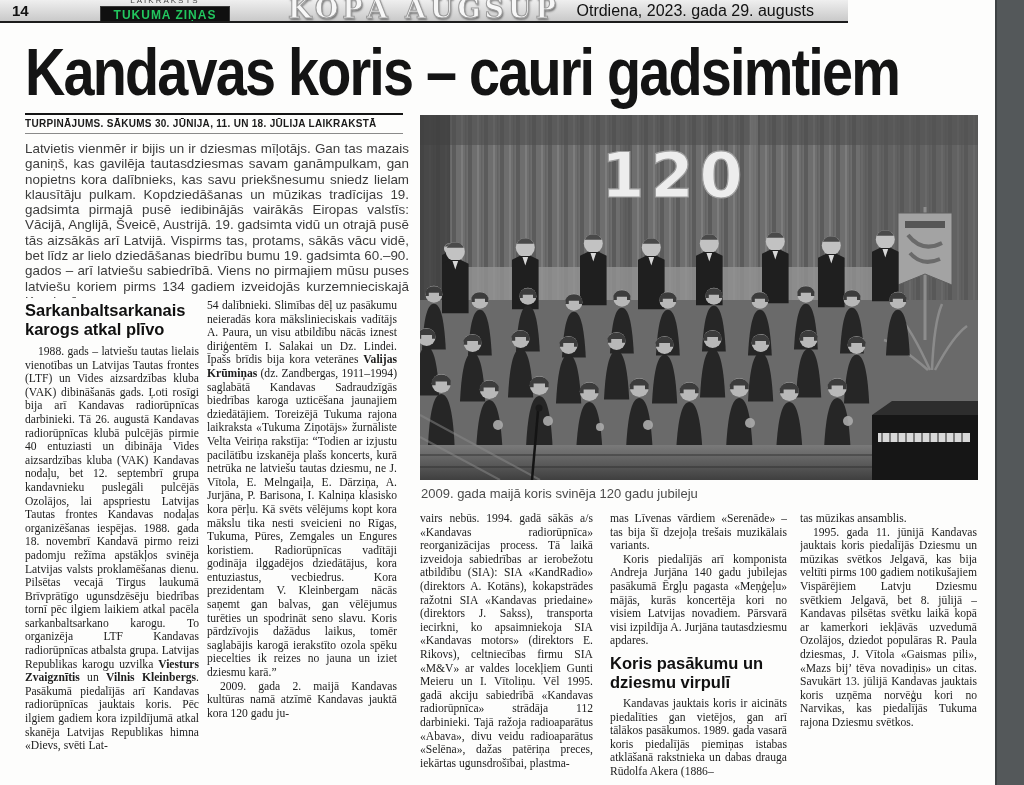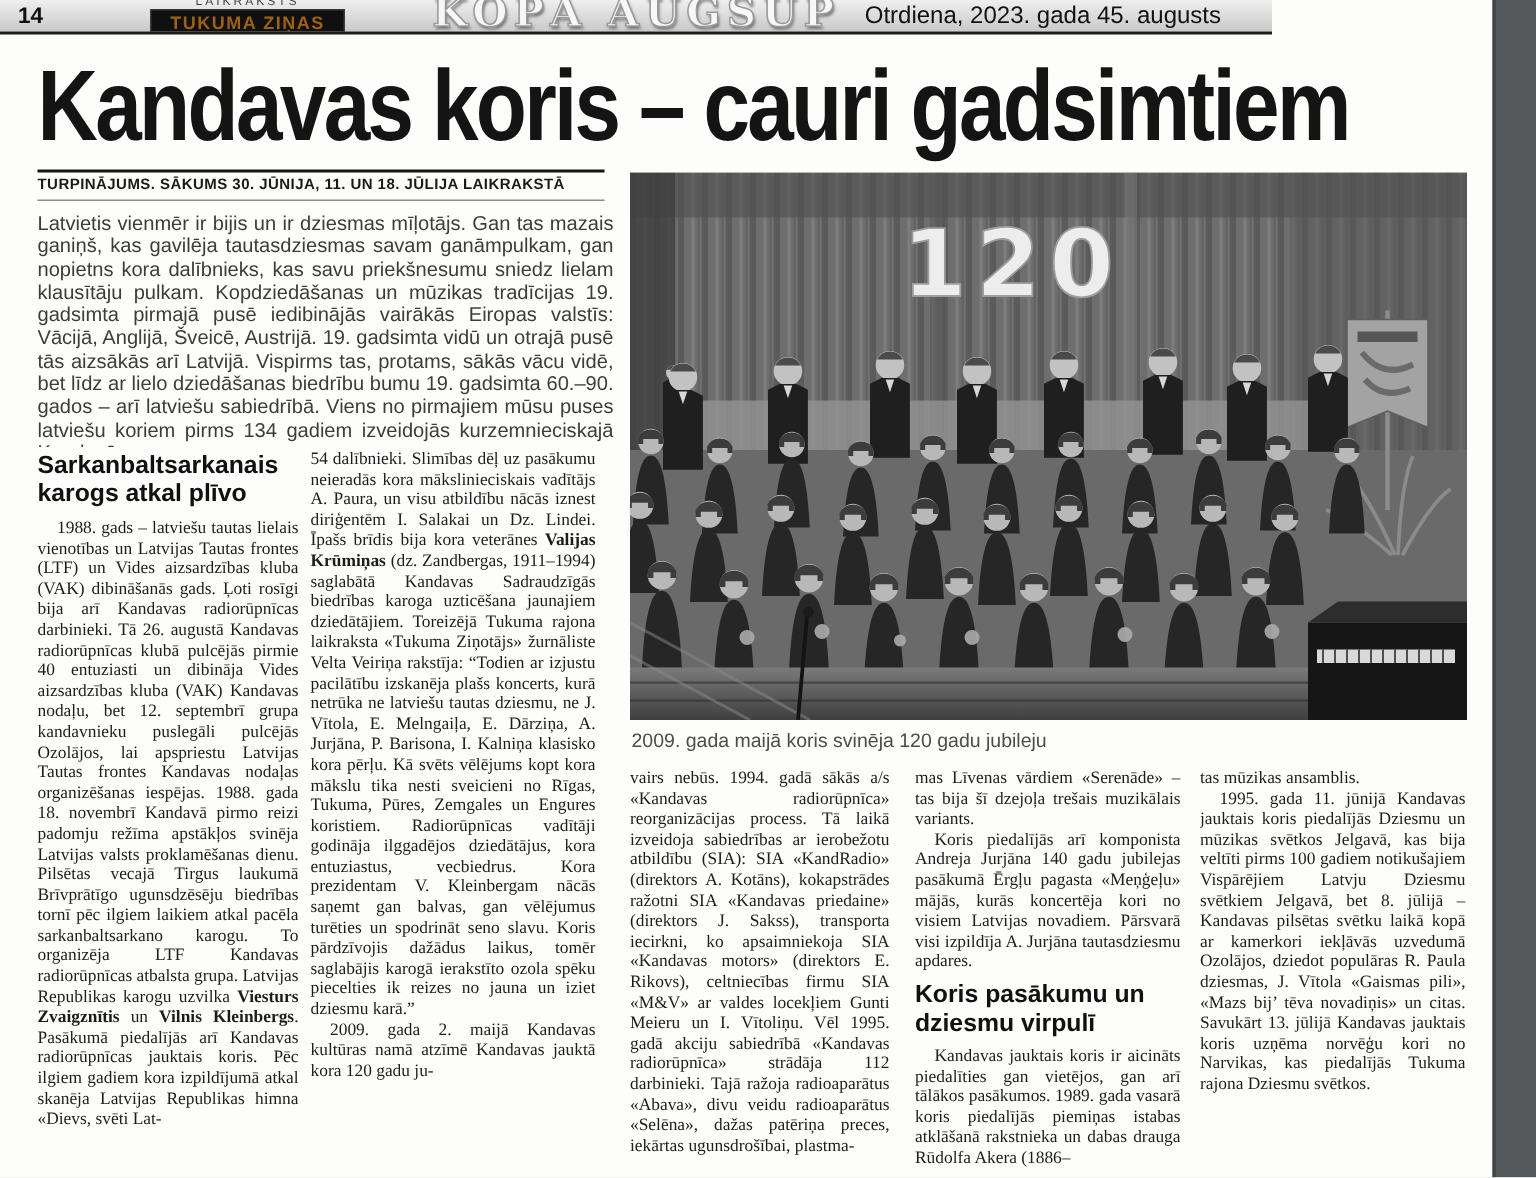--- a/index.html
+++ b/index.html
@@ -17,21 +17,21 @@
   .pagenum {
     position:absolute; left:12px; top:2px;
     font-family:"Liberation Sans",sans-serif; font-weight:bold; font-size:15px; color:#111;
   }
   .masthead-wrap { position:absolute; left:100px; top:-4px; width:130px; }
   .masthead-top {
     font-family:"Liberation Sans",sans-serif; font-size:8px; letter-spacing:2px;
     color:#444; text-align:center; height:10px; overflow:hidden;
   }
   .masthead-box {
-    background:#101010; color:#a16207; font-family:"Liberation Sans",sans-serif;
+    background:#101010; color:#22c55e; font-family:"Liberation Sans",sans-serif;
     font-weight:bold; font-size:12px; letter-spacing:1px; text-align:center;
     padding:1px 4px 2px; border:1px solid #3a3a3a;
   }
   .slogan {
     position:absolute; left:0; right:0; top:-7px; text-align:center;
     font-family:"DejaVu Serif", serif; font-weight:bold; font-size:27px; letter-spacing:4px;
     color:#f7f7f7; -webkit-text-stroke:1px #9a9a9a;
     text-shadow:1px 2px 2px rgba(90,90,90,.8);
   }
   .dateline {
@@ -97,21 +97,21 @@
 
 <div id="page">
 
   <div id="topbar">
     <span class="pagenum">14</span>
     <div class="masthead-wrap">
       <div class="masthead-top">LAIKRAKSTS</div>
       <div class="masthead-box">TUKUMA ZIŅAS</div>
     </div>
     <div class="slogan">KOPĀ AUGŠUP</div>
-    <span class="dateline">Otrdiena, 2023. gada 45. augusts</span>
+    <span class="dateline">Otrdiena, 2023. gada 29. augusts</span>
   </div>
 
   <div id="headline">Kandavas koris – cauri gadsimtiem</div>
   <div id="kicker">TURPINĀJUMS. SĀKUMS 30. JŪNIJA, 11. UN 18. JŪLIJA LAIKRAKSTĀ</div>
   <div id="lead">Latvietis vienmēr ir bijis un ir dziesmas mīļotājs. Gan tas mazais ganiņš, kas gavilēja tautasdziesmas savam ganāmpulkam, gan nopietns kora dalībnieks, kas savu priekšnesumu sniedz lielam klausītāju pulkam. Kopdziedāšanas un mūzikas tradīcijas 19. gadsimta pirmajā pusē iedibinājās vairākās Eiropas valstīs: Vācijā, Anglijā, Šveicē, Austrijā. 19. gadsimta vidū un otrajā pusē tās aizsākās arī Latvijā. Vispirms tas, protams, sākās vācu vidē, bet līdz ar lielo dziedāšanas biedrību bumu 19. gadsimta 60.–90. gados – arī latviešu sabiedrībā. Viens no pirmajiem mūsu puses latviešu koriem pirms 134 gadiem izveidojās kurzemnieciskajā Kandavā.</div>
 
   <div id="photo">
     <svg width="558" height="365" viewBox="0 0 558 365" xmlns="http://www.w3.org/2000/svg">
       <defs>
         <pattern id="curt" width="16" height="12" patternUnits="userSpaceOnUse">

